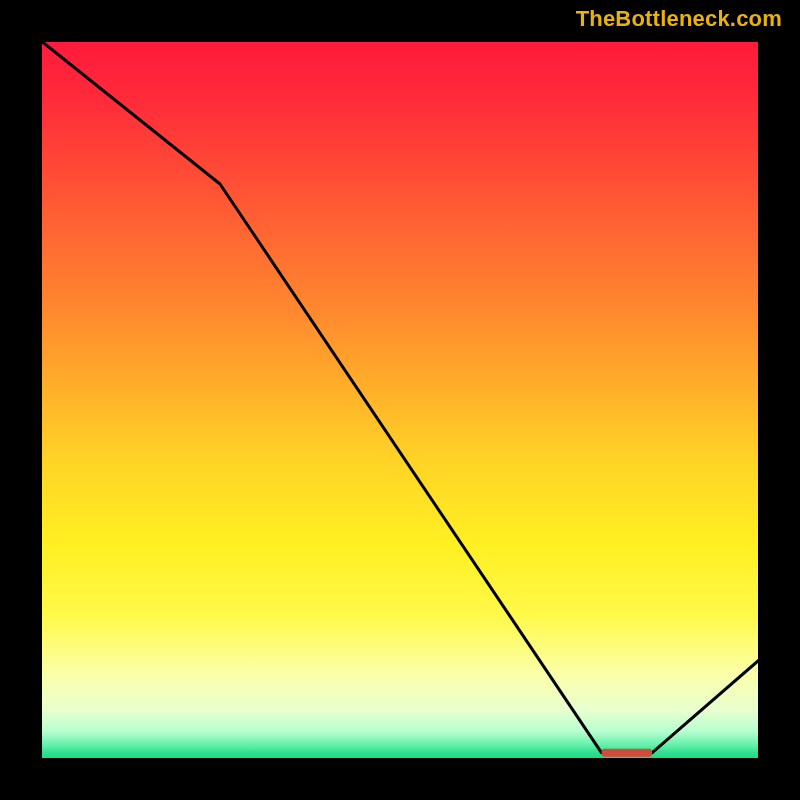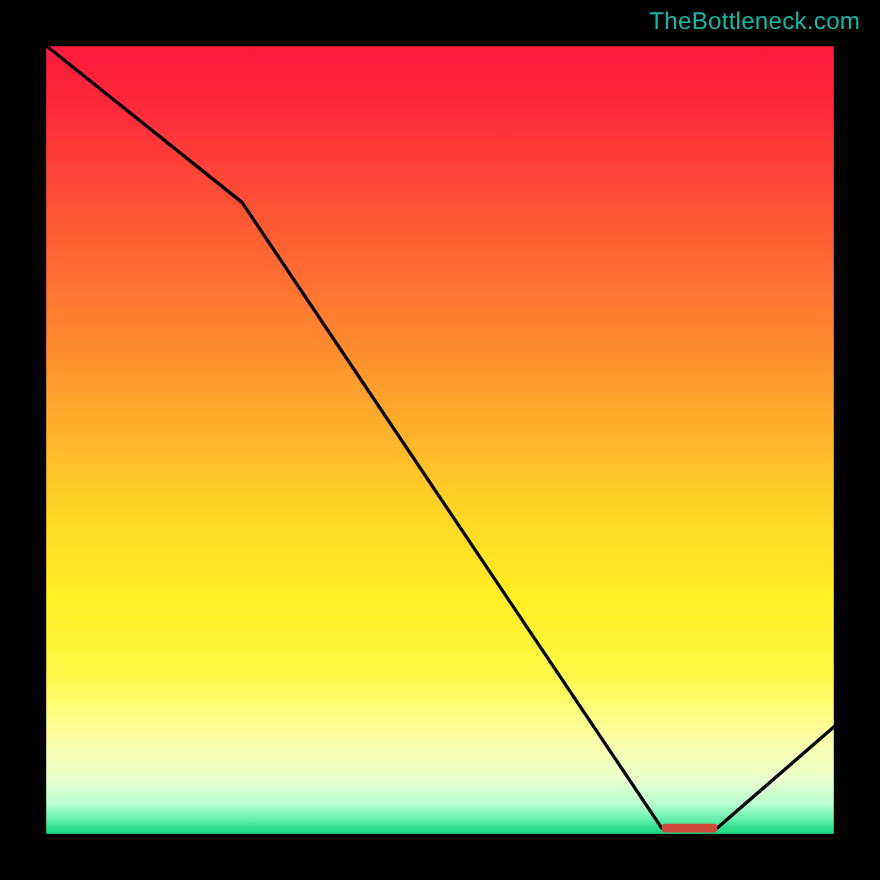--- a/index.html
+++ b/index.html
@@ -14,23 +14,23 @@
   .wrap {
     position: relative;
     width: 800px;
     height: 800px;
     background: #000;
   }
   .watermark {
     position: absolute;
     top: 6px;
     right: 18px;
-    color: #14b8a6;
+    color: #eab308;
     font-size: 22px;
-    font-weight: 400;
+    font-weight: 700;
     letter-spacing: 0.2px;
     user-select: none;
   }
   .plot {
     position: absolute;
     left: 40px;
     top: 40px;
     width: 720px;
     height: 720px;
     background: linear-gradient(

